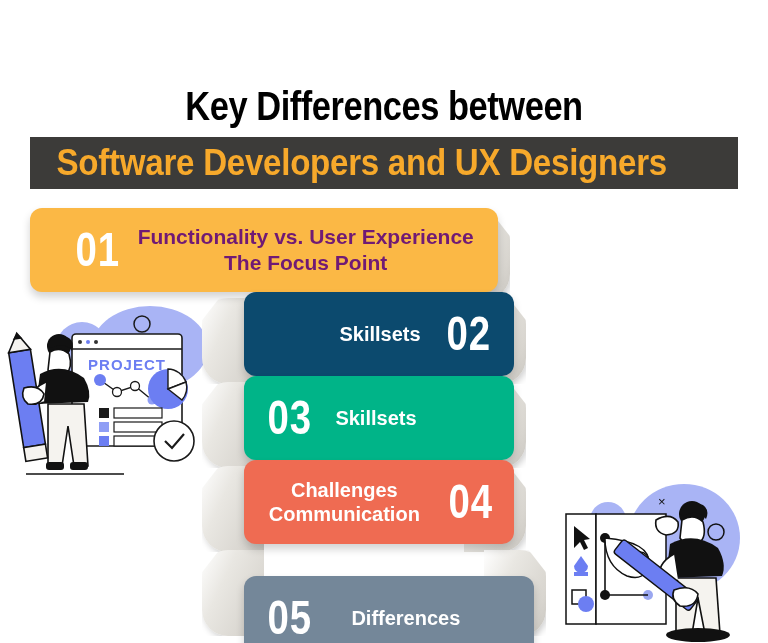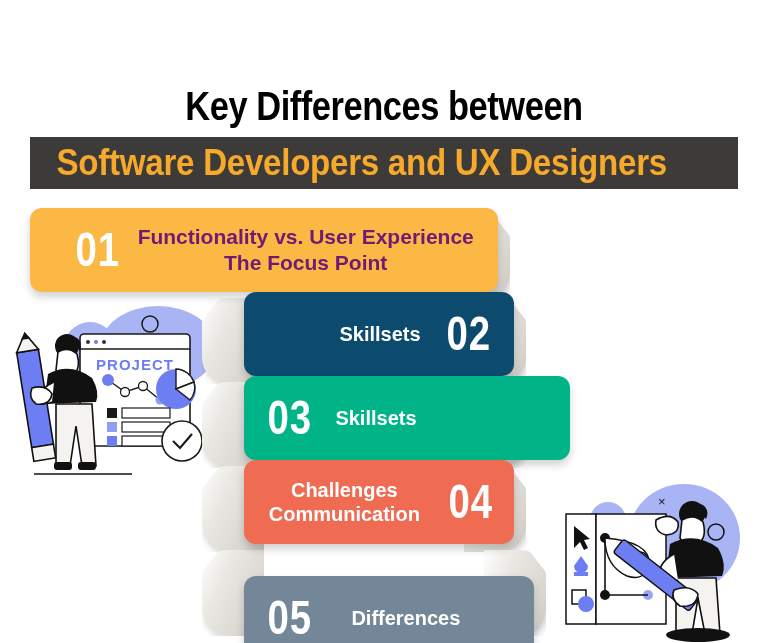--- a/index.html
+++ b/index.html
@@ -39,21 +39,21 @@
   }
   .sub-bar-text {
     font-size:36px; font-weight:bold; color:#f7a92b;
     font-family:"Liberation Sans", sans-serif;
     transform:scaleX(0.92); transform-origin:center;
     letter-spacing:-0.3px; white-space:nowrap;
   }
 
   
   .illo { position:absolute; }
-  .illo-left { left:12px; top:296px; width:200px; height:190px; }
+  .illo-left { left:4px; top:296px; width:200px; height:190px; }
   .illo-right { left:552px; top:462px; width:216px; height:181px; }
 
   
   .rows { position:absolute; top:0; left:0; width:768px; height:643px; }
   .row { position:absolute; height:84px; }
 
   .tail {
     position:absolute; top:6px; height:86px; width:62px;
     background:linear-gradient(115deg,#ffffff 0%,#e9e7e2 35%,#d8d5cf 80%,#c9c6c0 100%);
     z-index:1;
@@ -89,21 +89,21 @@
   #row1 { top:208px; left:30px; width:530px; }
   #row1 .bar { left:0; width:468px; background:#fbb845; padding:0 22px 0 40px; gap:10px; }
   #row1 .tail { left:418px; }
 
   #row2 { top:292px; left:196px; width:364px; }
   #row2 .bar { left:48px; width:270px; background:#0c4a6e; padding:0 18px; justify-content:flex-end; gap:20px; }
   #row2 .tail.left { left:6px; }
   #row2 .tail.right { left:268px; }
 
   #row3 { top:376px; left:196px; width:364px; }
-  #row3 .bar { left:48px; width:326px; background:#00b488; padding:4px 18px; gap:18px; }
+  #row3 .bar { left:48px; width:270px; background:#00b488; padding:4px 18px; gap:18px; }
   #row3 .tail.left { left:6px; }
   #row3 .tail.right { left:268px; }
 
   #row4 { top:460px; left:196px; width:364px; }
   #row4 .bar { left:48px; width:270px; background:#ef6b52; padding:0 16px; justify-content:flex-end; gap:14px; }
   #row4 .tail.left { left:6px; }
   #row4 .tail.right { left:268px; }
 
   #row5 { top:544px; left:196px; width:364px; }
   #row5 .bar { left:48px; width:290px; background:#748799; padding:0 18px; gap:34px;margin-top:32px; }

